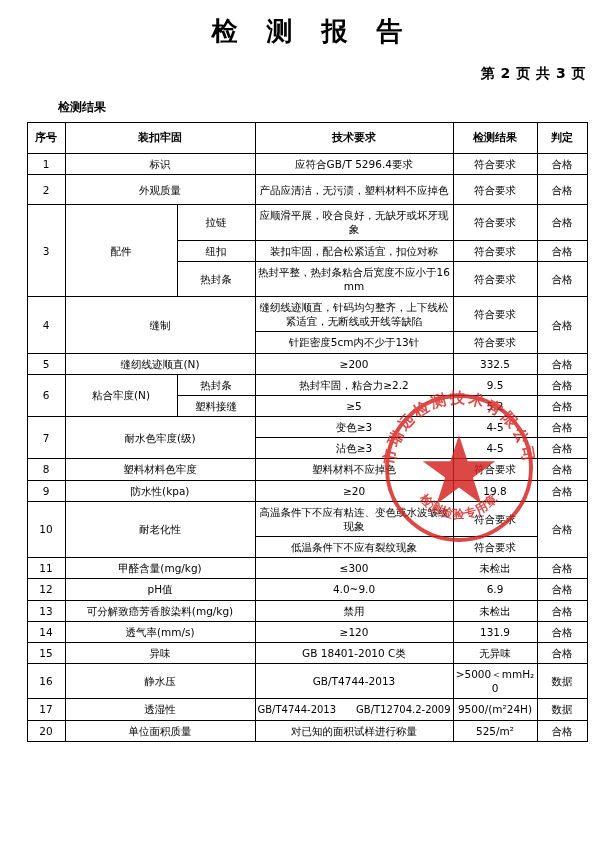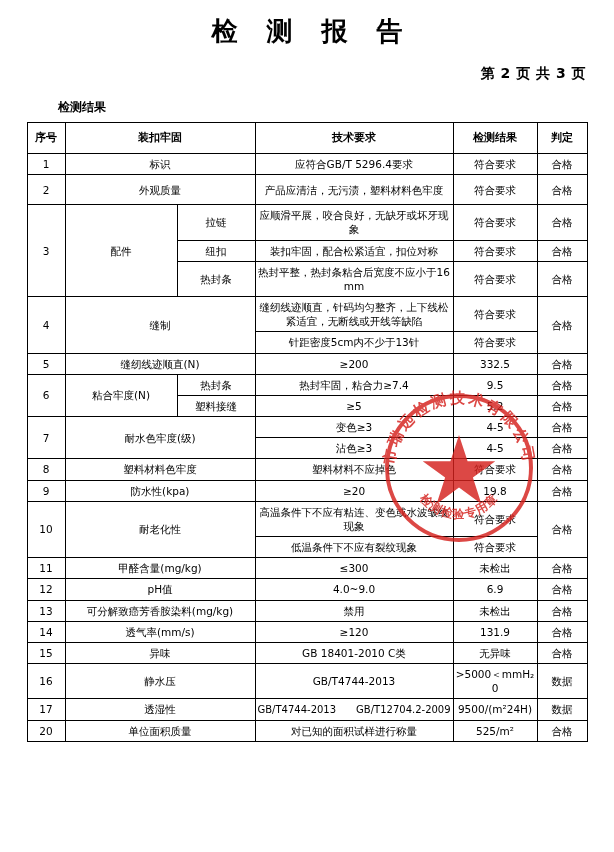--- a/index.html
+++ b/index.html
@@ -119,21 +119,21 @@
         <td>1</td>
         <td colspan="2">标识</td>
         <td>应符合GB/T 5296.4要求</td>
         <td>符合要求</td>
         <td>合格</td>
       </tr>
 
       <tr class="r-tall">
         <td>2</td>
         <td colspan="2">外观质量</td>
-        <td>产品应清洁，无污渍，塑料材料色牢度</td>
+        <td>产品应清洁，无污渍，塑料材料不应掉色</td>
         <td>符合要求</td>
         <td>合格</td>
       </tr>
 
       <tr class="r-tall">
         <td rowspan="3">3</td>
         <td rowspan="3">配件</td>
         <td>拉链</td>
         <td>应顺滑平展，咬合良好，无缺牙或坏牙现象</td>
         <td>符合要求</td>
@@ -169,21 +169,21 @@
         <td colspan="2">缝纫线迹顺直(N)</td>
         <td>≥200</td>
         <td>332.5</td>
         <td>合格</td>
       </tr>
 
       <tr>
         <td rowspan="2">6</td>
         <td rowspan="2">粘合牢度(N)</td>
         <td>热封条</td>
-        <td>热封牢固，粘合力≥7.4</td>
+        <td>热封牢固，粘合力≥2.2</td>
         <td>9.5</td>
         <td>合格</td>
       </tr>
       <tr>
         <td>塑料接缝</td>
         <td>≥5</td>
         <td>5.2</td>
         <td>合格</td>
       </tr>
 

